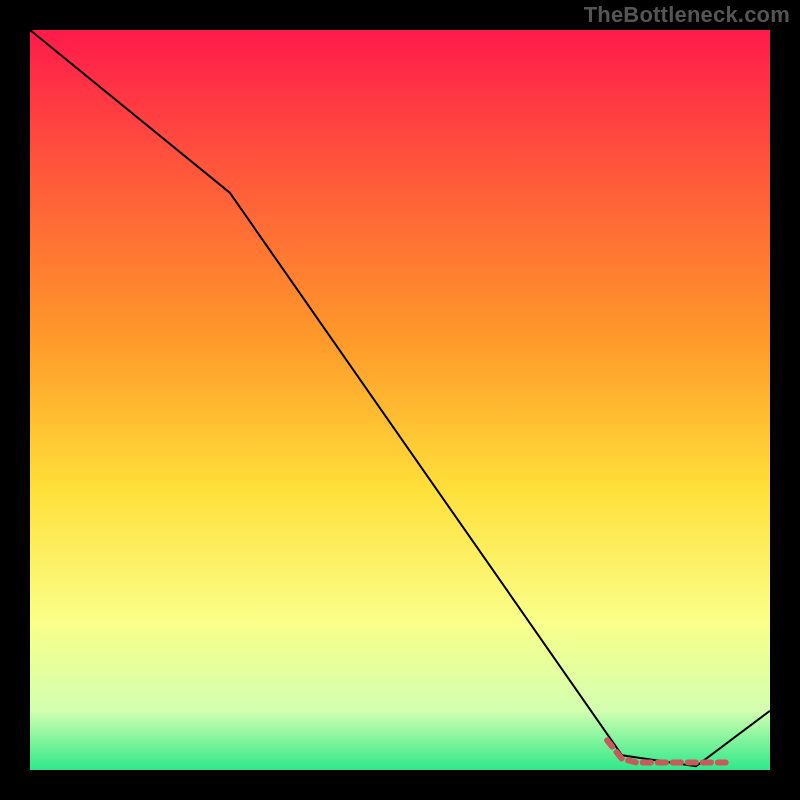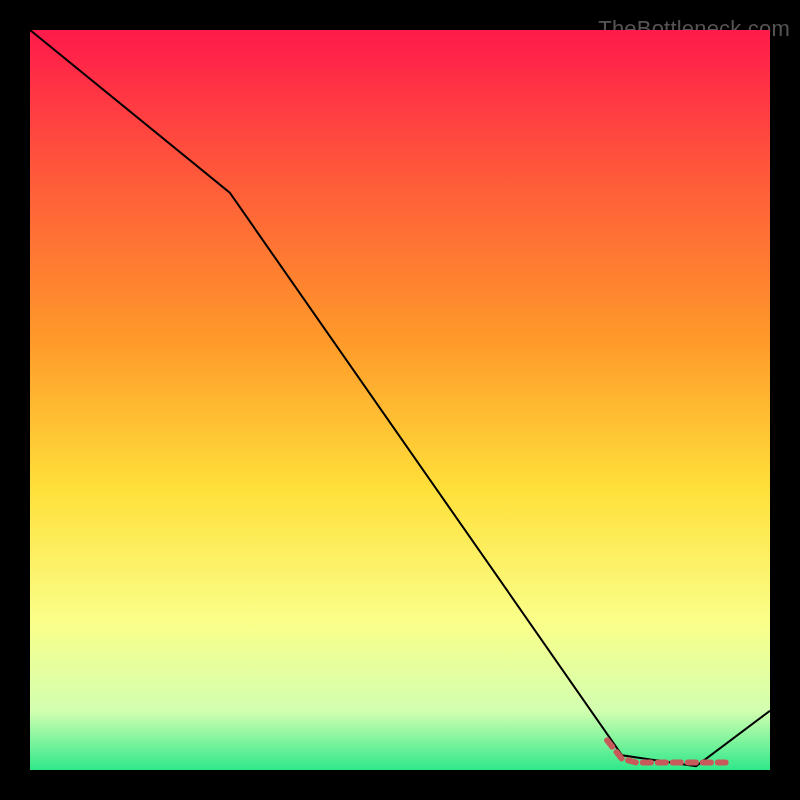--- a/index.html
+++ b/index.html
@@ -12,25 +12,25 @@
     font-family: Arial, Helvetica, sans-serif;
   }
   .frame {
     position: relative;
     width: 800px;
     height: 800px;
     background: #000;
   }
   .watermark {
     position: absolute;
-    top: 16px;
+    top: 2px;
     right: 10px;
     color: #555;
     font-size: 22px;
-    font-weight: 400;
+    font-weight: 700;
     letter-spacing: 0.2px;
     user-select: none;
   }
   .plot-area {
     position: absolute;
     left: 30px;
     top: 30px;
     width: 740px;
     height: 740px;
   }

